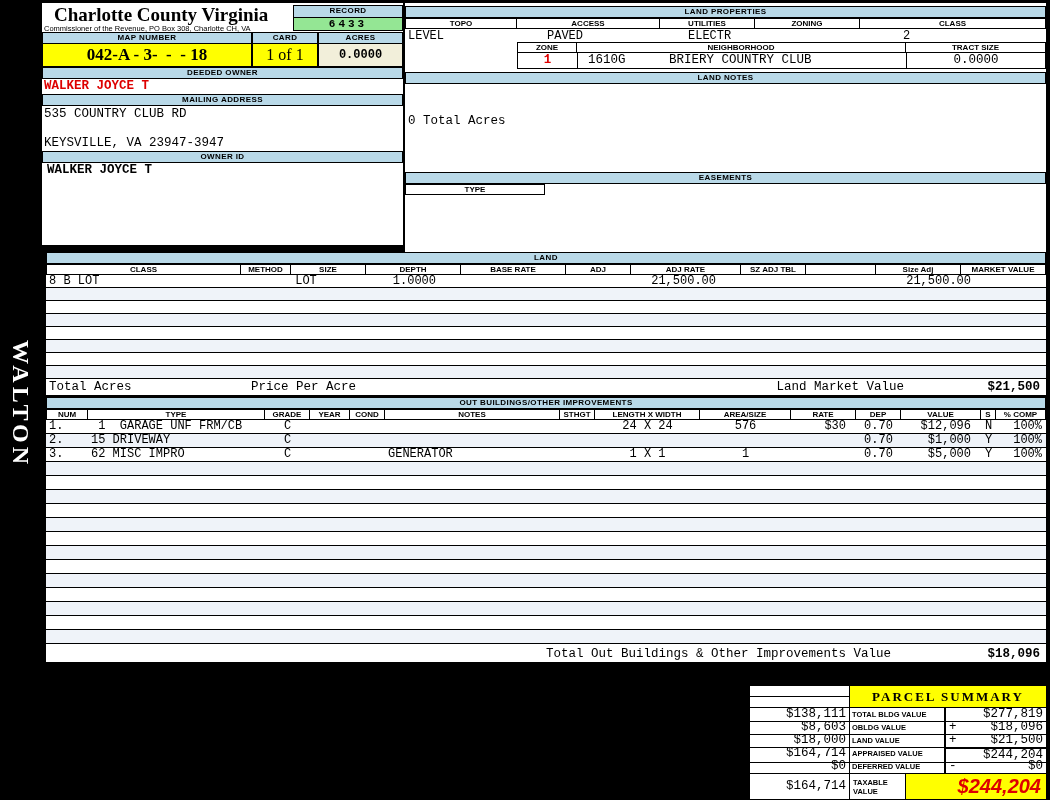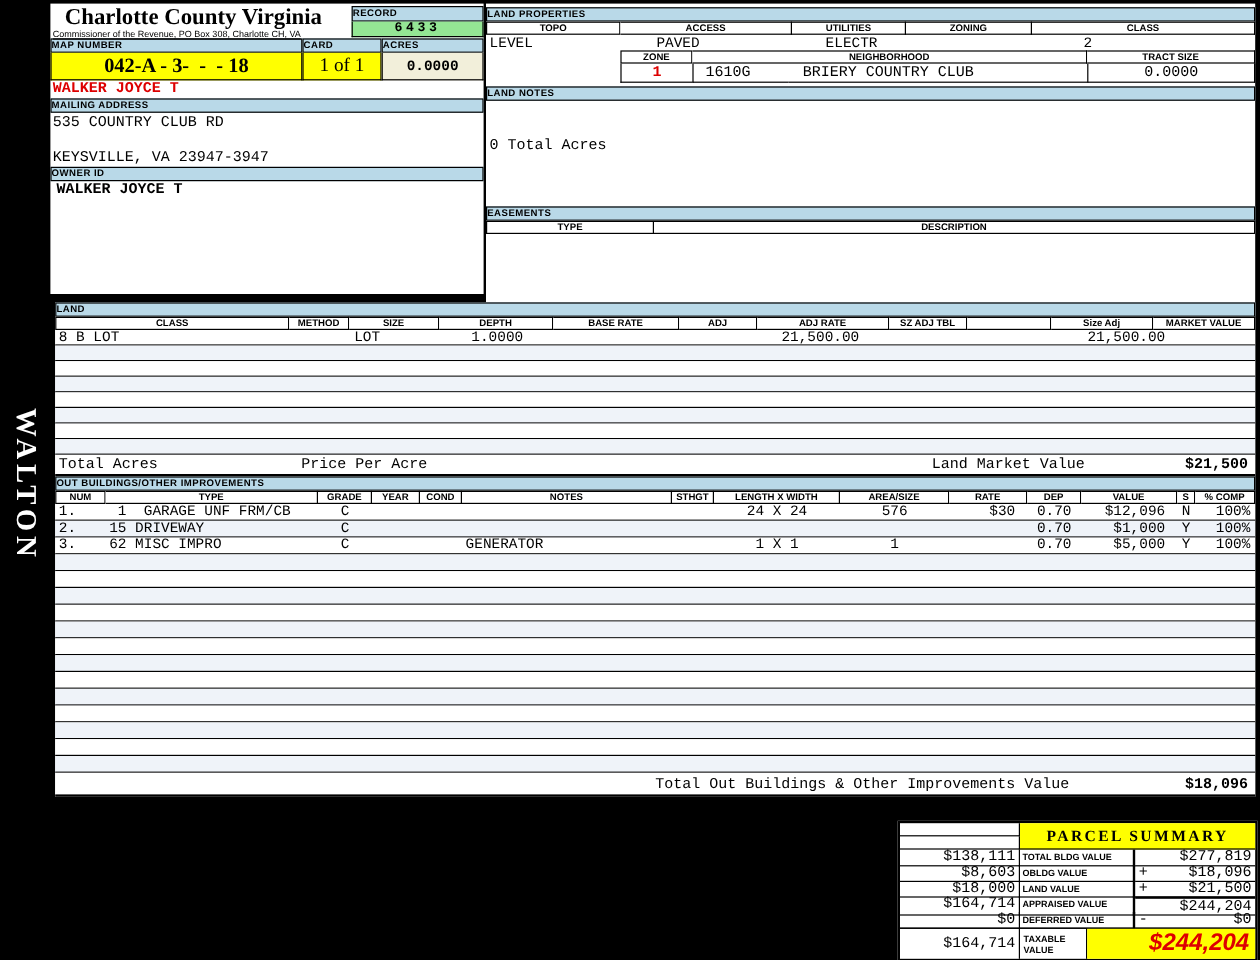--- a/index.html
+++ b/index.html
@@ -7,21 +7,21 @@
         font-family:"Liberation Sans",sans-serif;color:#000;}
   .mono{font-family:"Liberation Mono","DejaVu Sans Mono",monospace;}
   .serif{font-family:"Liberation Serif","DejaVu Serif",serif;}
 
   
   .walton{position:absolute;left:7px;top:340px;color:#fff;
           font-family:"Liberation Serif","DejaVu Serif",serif;font-weight:bold;
           font-size:24px;letter-spacing:4px;writing-mode:vertical-rl;}
 
   
-  .bar{background:var(--header-blue);border:1px solid #000;
+  .bar{background:var(--header-blue);border:1px solid #000;text-align:center;
        font-size:8px;font-weight:bold;line-height:10px;height:10px;letter-spacing:.4px;}
   .th{background:#fff;border:1px solid #000;border-left:none;text-align:center;
       font-size:8px;font-weight:bold;line-height:9px;height:9px;overflow:hidden;white-space:nowrap;}
   .th:first-child{border-left:1px solid #000;}
 
   
   .tl{position:absolute;left:42px;top:3px;width:361px;height:242px;background:#fff;}
   .title-row{position:relative;height:29px;}
   .county-title{position:absolute;left:12px;top:1px;font-size:19px;font-weight:bold;
                 font-family:"Liberation Serif","DejaVu Serif",serif;white-space:nowrap;}
@@ -120,20 +120,21 @@
     <div class="mapgrid">
       <div class="bar">MAP NUMBER</div>
       <div class="bar">CARD</div>
       <div class="bar">ACRES</div>
     </div>
     <div class="mapvals">
       <div class="vcell map-val">042-A - 3-  -  - 18</div>
       <div class="vcell card-val">1 of 1</div>
       <div class="vcell acres-val mono">0.0000</div>
     </div>
+    <div class="bar">DEEDED OWNER</div>
     <div class="owner-red mono">WALKER JOYCE T</div>
     <div class="bar">MAILING ADDRESS</div>
     <div class="addr mono">
       <div>535 COUNTRY CLUB RD</div>
       <div>KEYSVILLE, VA 23947-3947</div>
     </div>
     <div class="bar">OWNER ID</div>
     <div class="ownerid mono">WALKER JOYCE T</div>
   </div>
 
@@ -165,21 +166,20 @@
         <div class="mono" style="padding-left:12px">BRIERY COUNTRY CLUB</div>
         <div class="mono tract">0.0000</div>
       </div>
     </div>
     <div style="height:3px"></div>
     <div class="bar">LAND NOTES</div>
     <div class="notes-area mono">0 Total Acres</div>
     <div class="bar">EASEMENTS</div>
     <div class="ease-hdr">
       <div class="th">TYPE</div>
-      <div class="th">DESCRIPTION</div>
     </div>
   </div>
 
   <div class="section land-section">
     <div class="bar">LAND</div>
     <div class="grid-hdr land-cols" id="land-header">
         <div class="th">CLASS</div>
         <div class="th">METHOD</div>
         <div class="th">SIZE</div>
         <div class="th">DEPTH</div>

